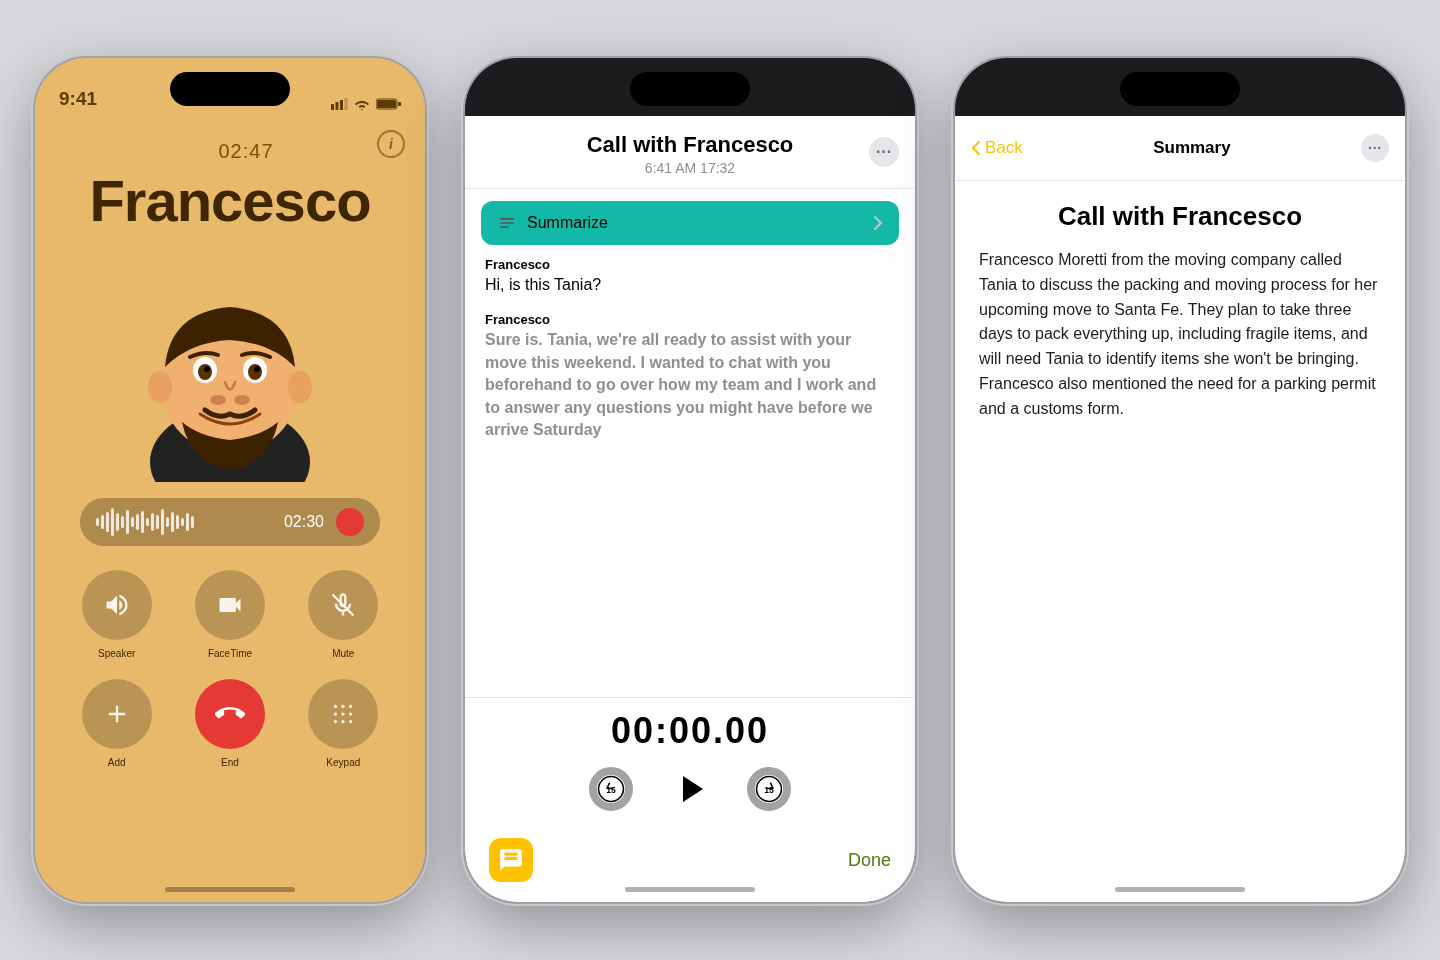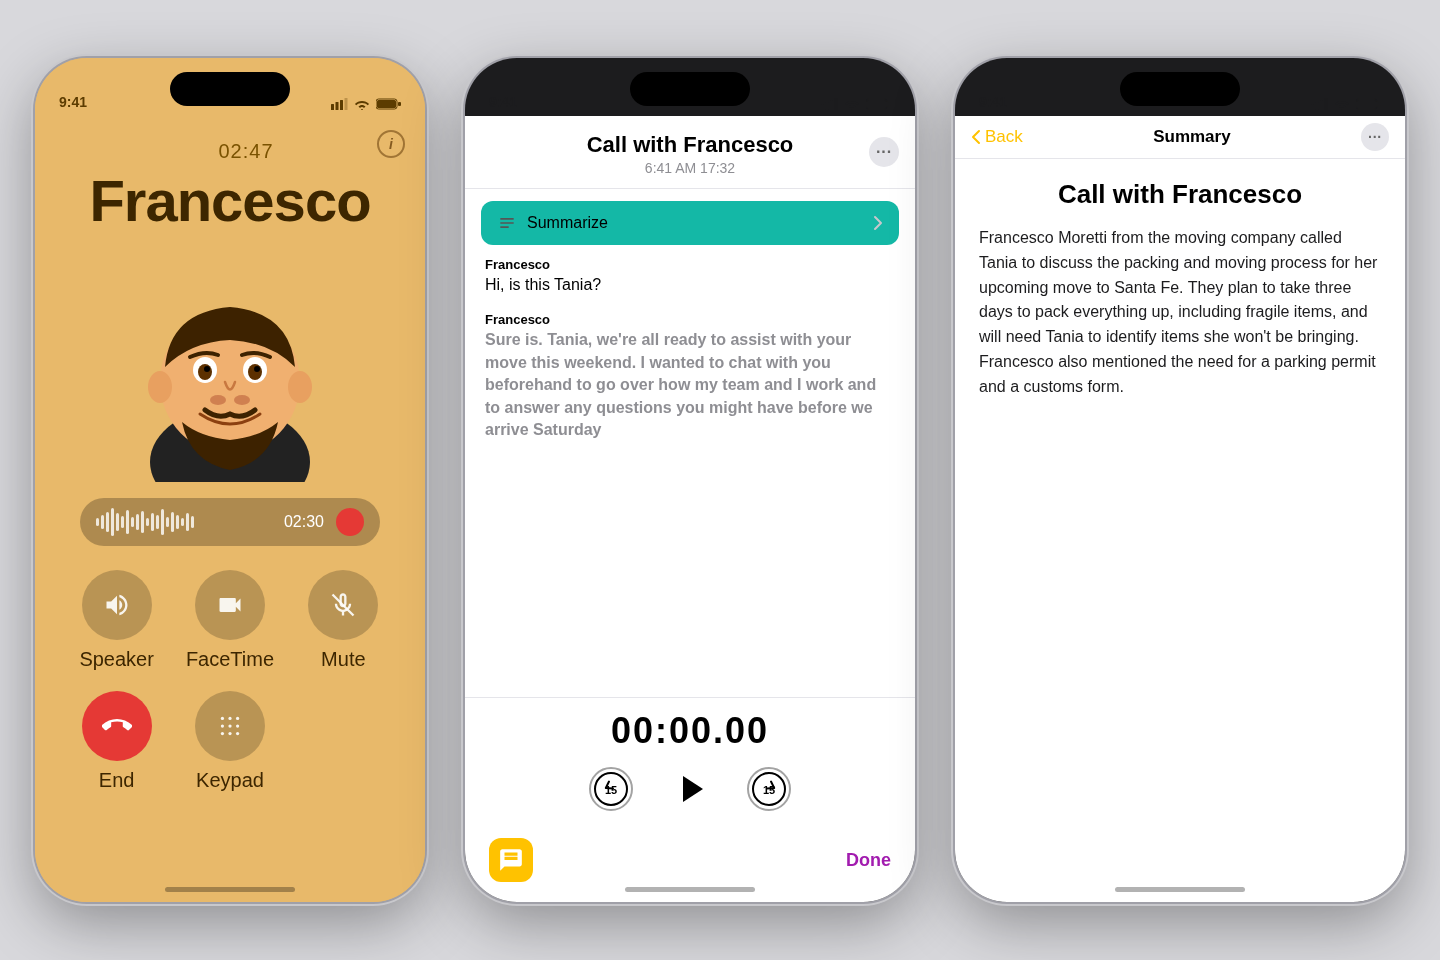--- a/index.html
+++ b/index.html
@@ -63,21 +63,21 @@
       right: 0;
       height: 58px;
       display: flex;
       align-items: flex-end;
       padding: 0 24px 6px;
       justify-content: space-between;
       z-index: 9;
     }
 
     .status-time {
-      font-size: 14px;
+      font-size: 19px;
       font-weight: 600;
     }
 
     .status-icons {
       display: flex;
       align-items: center;
       gap: 6px;
     }
 
     .phone-1 .status-time { color: #5c3c00; }
@@ -192,21 +192,21 @@
       align-items: center;
       justify-content: center;
     }
 
     .ctrl-circle.end-call {
       background: #e53935;
     }
 
     .ctrl-label {
       color: #3d2600;
-      font-size: 20px;
+      font-size: 10px;
       font-weight: 500;
     }
 
     
     .transcript-screen {
       position: absolute;
       top: 58px; left: 0; right: 0; bottom: 0;
       background: #fff;
       border-radius: 0 0 48px 48px;
       overflow: hidden;
@@ -317,21 +317,21 @@
     .playback-controls {
       display: flex;
       align-items: center;
       gap: 32px;
     }
 
     .skip-btn {
       width: 44px;
       height: 44px;
       border-radius: 50%;
-      border: 2px solid #a3a3a3;
+      border: 8px solid #a3a3a3;
       display: flex;
       align-items: center;
       justify-content: center;
       font-size: 11px;
       font-weight: 600;
       color: #000;
       position: relative;
     }
 
     .play-btn {
@@ -355,22 +355,22 @@
       height: 44px;
       background: #ffc200;
       border-radius: 12px;
       display: flex;
       align-items: center;
       justify-content: center;
     }
 
     .done-btn {
       font-size: 18px;
-      font-weight: 700;
-      color: #a21caf;
+      font-weight: 400;
+      color: #4d7c0f;
     }
 
     
     .home-indicator {
       position: absolute;
       bottom: 10px;
       left: 50%;
       transform: translateX(-50%);
       width: 130px;
       height: 5px;
@@ -387,21 +387,21 @@
       border-radius: 0 0 48px 48px;
       overflow: hidden;
       display: flex;
       flex-direction: column;
     }
 
     .summary-nav {
       display: flex;
       align-items: center;
       justify-content: space-between;
-      padding: 7px 16px;
+      padding: 18px 16px;
       border-bottom: 1px solid #e5e5ea;
     }
 
     .back-btn {
       display: flex;
       align-items: center;
       gap: 4px;
       color: #ffc200;
       font-size: 17px;
       font-weight: 400;
@@ -606,20 +606,28 @@
         <div class="ctrl-circle">
           <svg width="28" height="28" viewBox="0 0 24 24" fill="rgba(255,255,255,0.9)">
               <path d="M12 14c1.66 0 3-1.34 3-3V5c0-1.66-1.34-3-3-3S9 3.34 9 5v6c0 1.66 1.34 3 3 3zm-1-9c0-.55.45-1 1-1s1 .45 1 1v6c0 .55-.45 1-1 1s-1-.45-1-1V5zm6 6c0 2.76-2.24 5-5 5s-5-2.24-5-5H5c0 3.53 2.61 6.43 6 6.92V21h2v-3.08c3.39-.49 6-3.39 6-6.92h-2z"></path>
               <line x1="3" y1="3" x2="21" y2="21" stroke="rgba(255,255,255,0.9)" stroke-width="2"></line>
             </svg>
         </div>
         <span class="ctrl-label">Mute</span>
       </div>
 
       <div class="ctrl-btn">
+        <div class="ctrl-circle">
+          <svg width="28" height="28" viewBox="0 0 24 24" fill="rgba(255,255,255,0.9)">
+              <path d="M19 13h-6v6h-2v-6H5v-2h6V5h2v6h6v2z"></path>
+            </svg>
+        </div>
+        <span class="ctrl-label">Add</span>
+      </div>
+      <div class="ctrl-btn">
         <div class="ctrl-circle end-call">
           <svg width="30" height="30" viewBox="0 0 24 24" fill="#fff">
               <path d="M6.6 10.8c1.4 2.8 3.8 5.1 6.6 6.6l2.2-2.2c.3-.3.7-.4 1-.2 1.1.4 2.3.6 3.6.6.6 0 1 .4 1 1V20c0 .6-.4 1-1 1-9.4 0-17-7.6-17-17 0-.6.4-1 1-1h3.5c.6 0 1 .4 1 1 0 1.3.2 2.5.6 3.6.1.3 0 .7-.2 1L6.6 10.8z" transform="rotate(135 12 12)"></path>
             </svg>
         </div>
         <span class="ctrl-label">End</span>
       </div>
       <div class="ctrl-btn">
         <div class="ctrl-circle">
           <svg width="26" height="26" viewBox="0 0 24 24" fill="rgba(255,255,255,0.9)">

